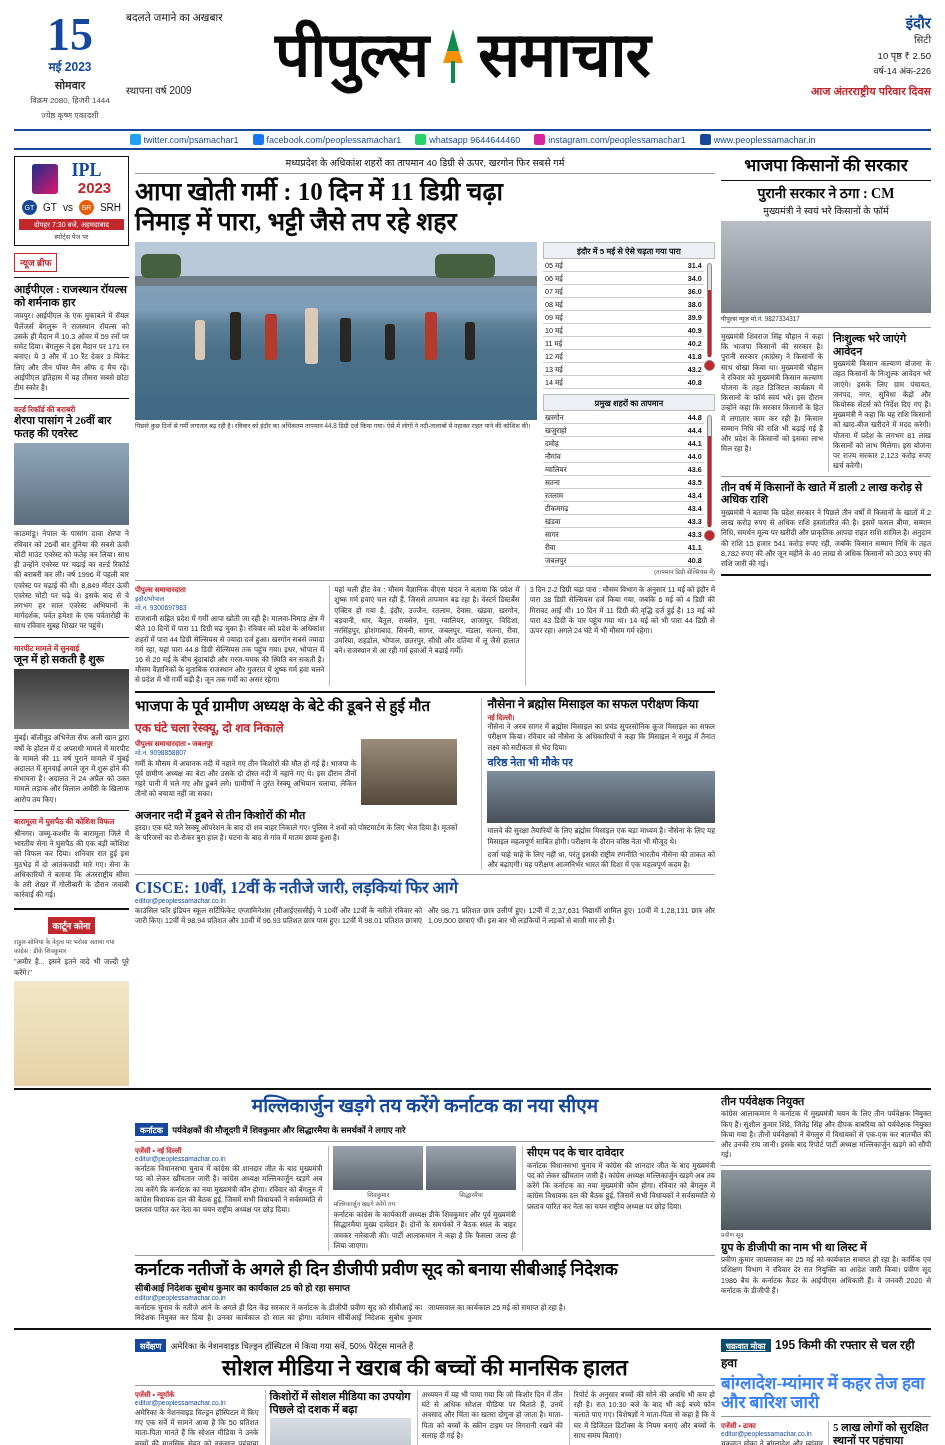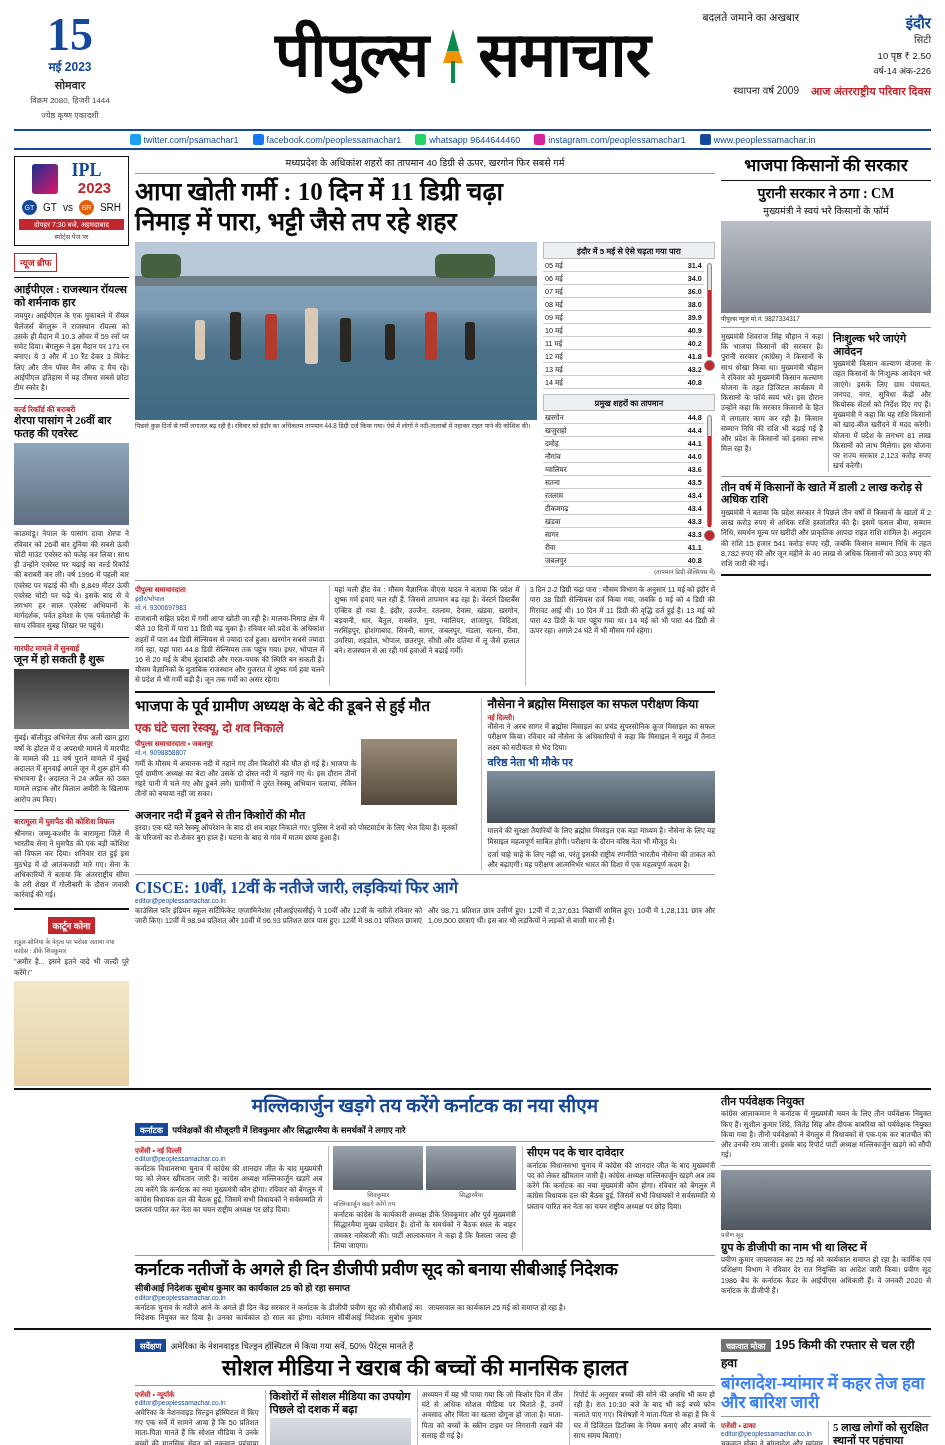--- a/index.html
+++ b/index.html
@@ -14,21 +14,21 @@
   }
   .page { width:945px; height:1445px; padding:10px 14px; position:relative; }
 
   
   .masthead { display:flex; align-items:flex-start; border-bottom:none; padding-bottom:4px; }
   .mh-left { width:112px; text-align:center; padding-top:4px; }
   .mh-date { font-family:"Liberation Serif", serif; font-size:46px; font-weight:bold; color:#15489b; line-height:0.9; }
   .mh-month { font-size:12px; color:#15489b; font-weight:bold; margin-top:3px; }
   .mh-day { font-size:11px; color:#333; font-weight:bold; margin-top:2px; }
   .mh-vikram { font-size:8px; color:#444; margin-top:4px; line-height:1.3; }
-  .mh-center { flex:1; text-align:right; }
+  .mh-center { flex:1; text-align:left; }
   .mh-tag { font-size:10.5px; color:#111; margin-bottom:0px; }
   .mh-title-wrap { position:relative; display:flex; align-items:center; justify-content:center; }
   .mh-title { font-family:"Liberation Serif", serif; font-weight:bold; font-size:62px; letter-spacing:-1px; line-height:1.02; color:#0a0a0a; }
   .mh-logo { width:46px; height:62px; margin:0 2px; position:relative; }
   .mh-logo .leaf { position:absolute; left:50%; top:8px; transform:translateX(-50%); width:0;height:0;
      border-left:10px solid transparent; border-right:10px solid transparent; border-bottom:30px solid #f39200; }
   .mh-logo .leaf2 { position:absolute; left:50%; top:4px; transform:translateX(-50%); width:0;height:0;
      border-left:6px solid transparent; border-right:6px solid transparent; border-bottom:22px solid #0d8a4f; }
   .mh-logo .stem { position:absolute; left:50%; top:36px; transform:translateX(-50%); width:4px; height:22px; background:#0d8a4f; }
   .mh-sub { font-size:10px; color:#222; margin-top:-4px; }
@@ -99,21 +99,21 @@
   .tbl td.v { text-align:right; font-weight:bold; }
   .tblhead { background:#eceff3; font-weight:bold; font-size:8px; text-align:center; padding:2px; border:1px solid #bbb;}
   .thermo { width:12px; position:relative; }
   .thermo .tube { position:absolute; left:3px; top:4px; width:5px; bottom:14px; background:#ddd; border:1px solid #888; border-radius:3px;}
   .thermo .mer { position:absolute; left:4px; bottom:14px; width:3px; height:60%; background:#c1272d;}
   .thermo .bulb { position:absolute; left:0px; bottom:0px; width:11px;height:11px;border-radius:50%;background:#c1272d;border:1px solid #888;}
 
   .twocol2 { column-count:2; column-gap:6px; }
 
   .tag { display:inline-block; background:#15489b; color:#fff; font-size:8px; font-weight:bold; padding:1px 5px;}
-  .tag.red { background:#737373; }
+  .tag.red { background:#0c4a6e;text-decoration:underline; }
 
   .smallcap{font-size:6.2px;color:#444;}
   .rule-v { border-left:.7px solid #bbb; }
 </style>
 </head>
 <body>
 
 <div class="page">
 
   <div class="masthead">

